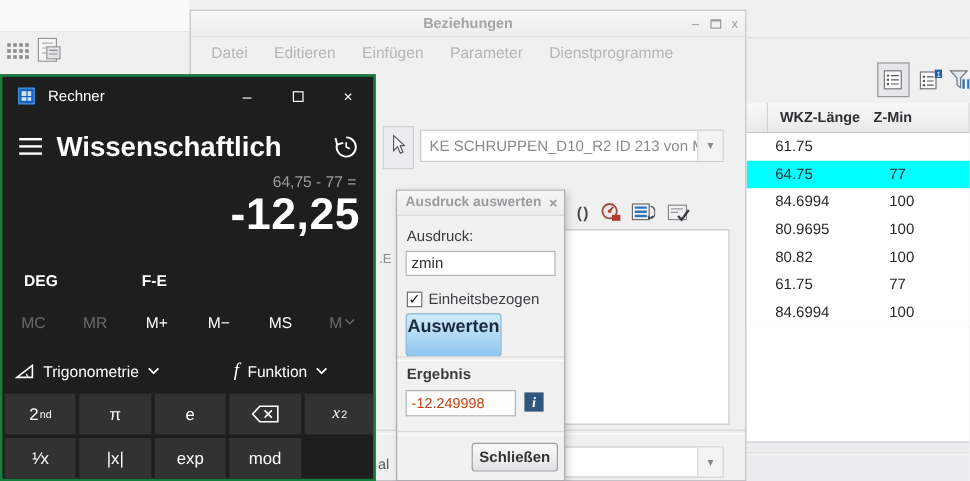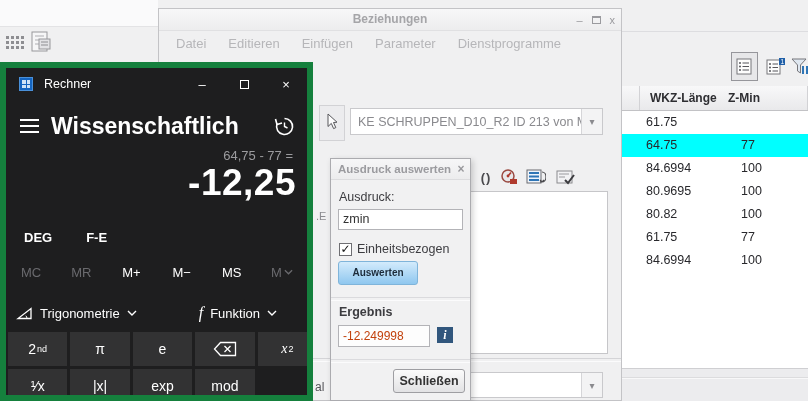--- a/index.html
+++ b/index.html
@@ -38,21 +38,21 @@
 
   
   .dlg{left:330px;top:158px;width:141px;height:243px;background:#f1f1f2;border:1px solid #ababaf;box-sizing:border-box;z-index:20;box-shadow:2px 2px 6px rgba(0,0,0,.18);}
   .dlg-titlebar{left:0;top:0;width:100%;height:20px;background:linear-gradient(#f6f6f7,#ececed);border-bottom:1px solid #dcdcde;display:flex;align-items:center;}
   .dlg-title{flex:1;font-size:11.5px;font-weight:bold;color:#9b9b9f;padding-left:7px;white-space:nowrap;}
   .dlg-close{width:18px;text-align:center;color:#98989c;font-size:12px;font-weight:bold;}
   .dlg-label{font-size:12.5px;color:#3c3c40;}
   .dlg-input{left:7px;top:50px;width:125px;height:21px;background:#fff;border:1px solid #b3b3b7;box-sizing:border-box;font-size:12.5px;color:#333;line-height:19px;padding-left:4px;}
   .chk-row{left:8px;top:83px;display:flex;align-items:center;gap:5px;}
   .chk-box{width:13px;height:13px;background:#fff;border:1px solid #6f6f73;box-sizing:border-box;font-size:12px;line-height:11px;text-align:center;color:#111;font-weight:bold;}
-  .btn-eval{left:7px;top:102px;width:80px;height:24px;background:linear-gradient(#d3ebfc,#8fc7ef);border:1px solid #7fb4da;border-radius:3px;box-sizing:border-box;text-align:center;line-height:22px;font-size:10px;font-weight:bold;color:#1c2b3a;}
+  .btn-eval{left:7px;top:102px;width:80px;height:36px;background:linear-gradient(#d3ebfc,#8fc7ef);border:1px solid #7fb4da;border-radius:3px;box-sizing:border-box;text-align:center;line-height:22px;font-size:15px;font-weight:bold;color:#1c2b3a;}
   .dlg-sep{left:0;width:100%;height:2px;border-top:1px solid #dadadd;border-bottom:1px solid #fbfbfc;}
   .dlg-result-field{left:7px;top:166px;width:92px;height:22px;background:#fdfdfd;border:1px solid #b3b3b7;box-sizing:border-box;font-size:12px;color:#c2410c;line-height:20px;padding-left:4px;}
   .info-icon{left:106px;top:168px;width:16px;height:16px;background:#31567d;color:#fff;font-family:"Liberation Serif","DejaVu Serif",serif;font-style:italic;font-weight:bold;font-size:12px;text-align:center;line-height:16px;}
   .btn-close{left:62px;top:210px;width:72px;height:24px;background:linear-gradient(#fbfbfb,#e2e2e4);border:1px solid #9e9ea2;border-radius:3px;box-sizing:border-box;text-align:center;line-height:22px;font-size:12.5px;font-weight:bold;color:#333;}
 
   
   .right-panel{left:622px;top:0;width:186px;height:401px;background:#f0f0f1;overflow:hidden;}
   .rp-divider{left:0;top:31px;width:100%;height:1px;background:#dddde0;}
   .rp-toolbtn{top:52px;width:27px;height:29px;display:flex;align-items:center;justify-content:center;box-sizing:border-box;}
   .rp-toolbtn.pressed{background:#e7e7e9;border:1px solid #96969b;}
@@ -66,35 +66,35 @@
   .tbl-row.selected{background:#00ffff;}
   .tbl-row .cell{box-sizing:border-box;font-size:12.5px;color:#28282c;line-height:23px;}
   .cell.gutter{width:18px;}
   .cell.c1{width:90px;padding-left:6px;}
   .cell.c2{width:78px;padding-left:11px;}
   .tbl-white{left:0;top:272px;width:186px;height:96px;background:#fff;}
   .rp-footer{left:0;top:368px;width:186px;height:33px;background:#ececee;border-top:1px solid #cfcfd2;box-sizing:border-box;}
   .rp-footer-inner{margin-top:8px;height:1px;background:#f8f8f9;border-top:1px solid #dcdcde;}
 
   
-  .calc{left:0;top:62px;width:313px;height:339px;background:#1e1e1f;border:6px solid #15803d;box-sizing:border-box;z-index:30;color:#fff;overflow:hidden;}
+  .calc{left:0;top:62px;width:313px;height:339px;background:#1e1e1f;border:2px solid #15803d;box-sizing:border-box;z-index:30;color:#fff;overflow:hidden;}
   .calc-titlebar{left:0;top:0;width:100%;height:32px;display:flex;align-items:center;}
   .calc-app-icon{margin-left:13px;width:14px;height:14px;background:#1565c0;border:1px solid #4a90d9;box-sizing:border-box;display:grid;grid-template-columns:1fr 1fr;gap:1px;padding:2px;}
   .calc-app-icon i{background:#cfe3f7;display:block;}
   .calc-title{font-size:12.5px;margin-left:11px;color:#fff;flex:1;}
   .calc-ctl{width:42px;height:32px;display:flex;align-items:center;justify-content:center;color:#fff;font-size:13px;}
   .calc-max-box{width:9px;height:9px;border:1px solid #fff;box-sizing:border-box;}
   .calc-header{left:0;top:40px;width:100%;height:36px;display:flex;align-items:center;}
   .hamburger{margin-left:14px;width:19px;display:flex;flex-direction:column;gap:4px;}
   .hamburger i{height:2px;background:#fff;display:block;}
   .calc-mode{font-size:23px;font-weight:bold;margin-left:12px;flex:1;}
   .history-btn{margin-right:12px;width:22px;height:22px;display:flex;align-items:center;justify-content:center;}
   .calc-expr{right:14px;top:80px;font-size:13px;color:#9c9c9f;text-align:right;width:280px;}
   .calc-result{right:11px;top:94px;font-size:37px;font-weight:bold;color:#fff;text-align:right;width:290px;letter-spacing:.5px;}
-  .deg-row{left:0;top:158px;width:100%;height:22px;display:flex;align-items:center;}
+  .deg-row{left:0;top:158px;width:100%;height:22px;display:flex;align-items:center;gap:36px;}
   .deg{margin-left:18px;font-size:13px;font-weight:bold;}
   .fe{margin-left:34px;font-size:13px;font-weight:bold;}
   .mem-row{left:0;top:192px;width:100%;height:24px;display:flex;}
   .mem-btn{flex:1;display:flex;align-items:center;justify-content:center;font-size:13px;color:#fff;gap:2px;}
   .mem-btn.disabled{color:#6a6a6e;}
   .panel-row{left:0;top:230px;width:100%;height:30px;display:flex;align-items:center;gap:24px;}
   .panel-chip{display:flex;align-items:center;gap:7px;font-size:13px;color:#fff;}
   .chip-trig{margin-left:10px;}
   .chip-func{margin-left:38px;}
   .func-f{font-family:"Liberation Serif","DejaVu Serif",serif;font-style:italic;font-size:16px;}

